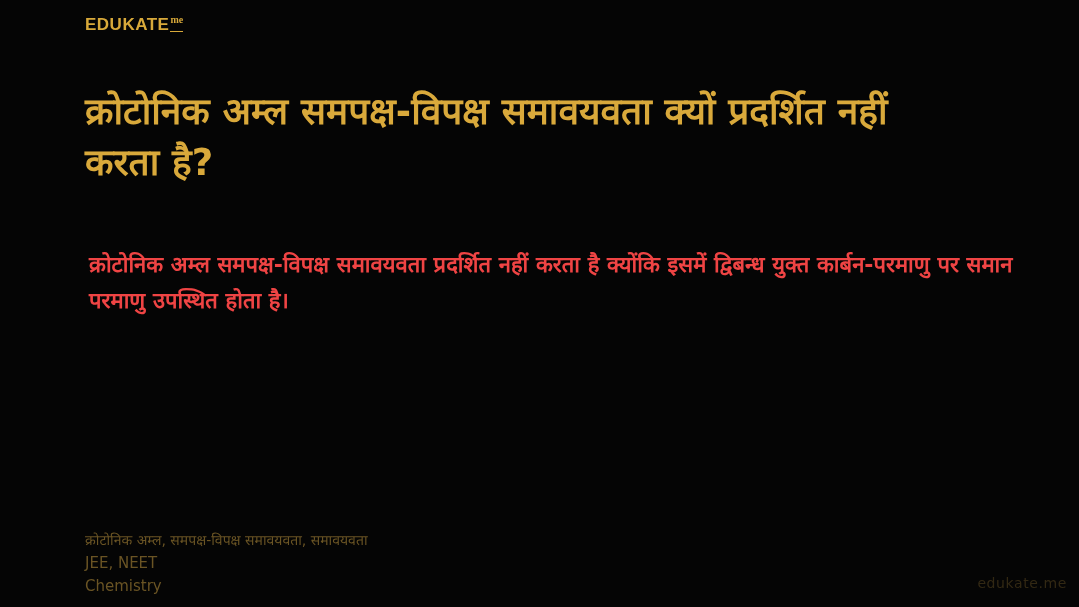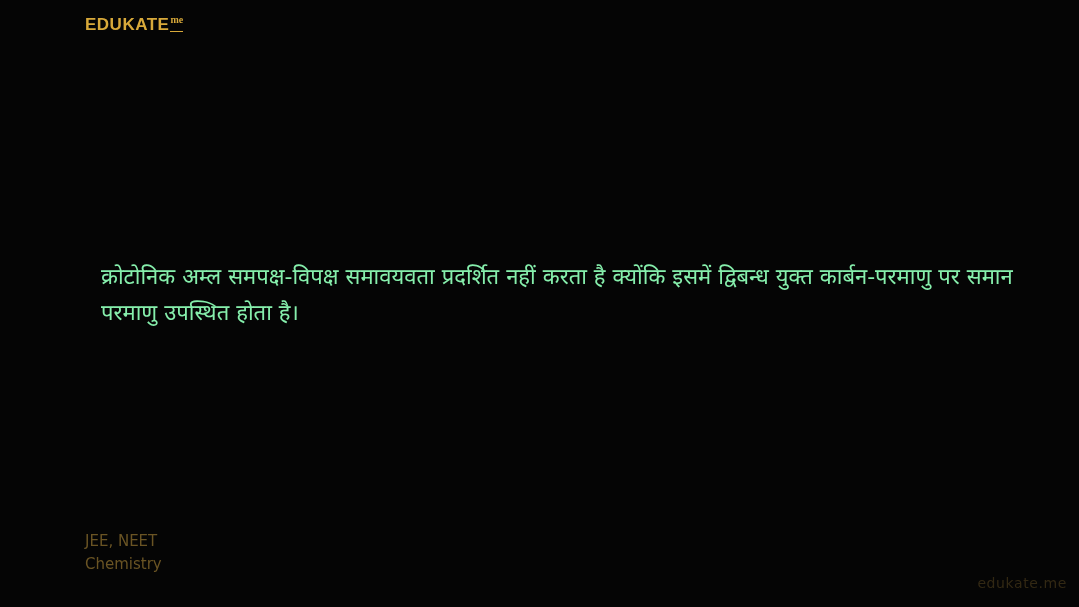--- a/index.html
+++ b/index.html
@@ -64,26 +64,26 @@
     color: #d9a93b;
     letter-spacing: 0px;
   }
 
   
   .answer {
     position: absolute;
     left: 85px;
     top: 243px;
     width: 930px;
-    margin: 16px;
+    margin: 4px;
     font-family: "DejaVu Sans", "Liberation Sans", sans-serif;
     font-size: 22px;
-    font-weight: 400;
+    font-weight: 700;
     line-height: 1.62;
-    color: #86efac;
+    color: #ef4444;
   }
 
   
   .meta {
     position: absolute;
     left: 85px;
     top: 530px;
     width: 700px;
   }
   .meta-line {
@@ -112,23 +112,25 @@
 </head>
 <body>
 
 <div id="slide">
 
   <div class="brand">
     <span class="brand-word">EDUKATE</span>
     <span class="brand-sup">me</span>
   </div>
 
+  <h1 class="headline">क्रोटोनिक अम्ल समपक्ष-विपक्ष समावयवता क्यों प्रदर्शित नहीं करता है?</h1>
 
   <p class="answer">क्रोटोनिक अम्ल समपक्ष-विपक्ष समावयवता प्रदर्शित नहीं करता है क्योंकि इसमें द्विबन्ध युक्त कार्बन-परमाणु पर समान परमाणु उपस्थित होता है।</p>
 
   <div class="meta">
+    <div class="meta-line meta-tags">क्रोटोनिक अम्ल, समपक्ष-विपक्ष समावयवता, समावयवता</div>
     <div class="meta-line meta-exams">JEE, NEET</div>
     <div class="meta-line meta-subject">Chemistry</div>
   </div>
 
   <div class="watermark">edukate.me</div>
 
 </div>
 
 </body></html>

